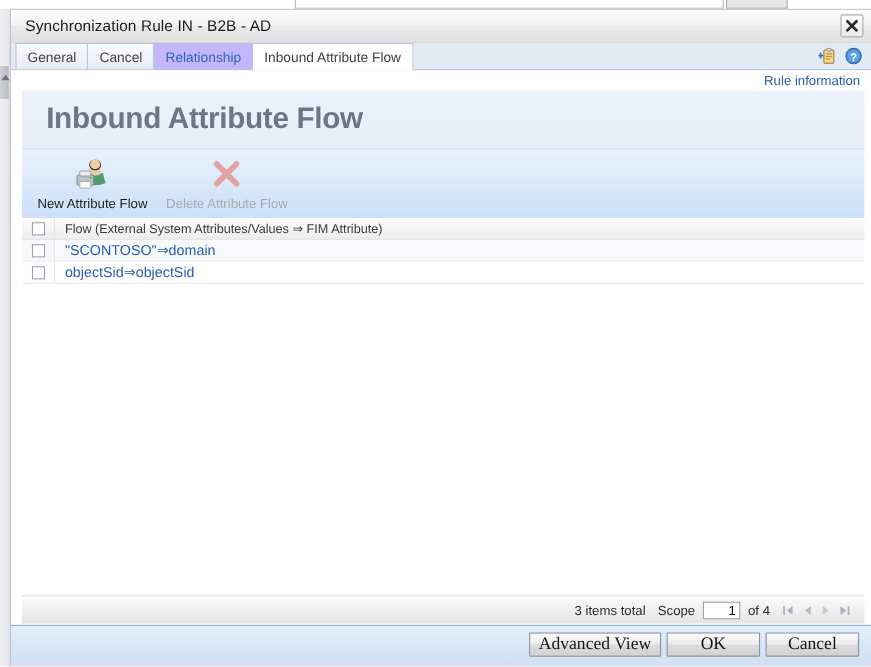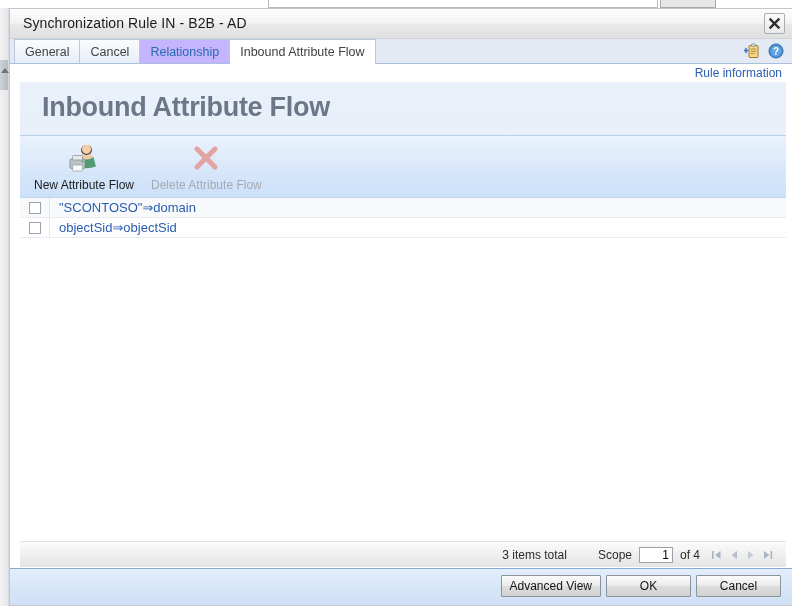--- a/index.html
+++ b/index.html
@@ -266,21 +266,21 @@
     border-top: 1px solid #e2e2e2;
     display: flex;
     align-items: center;
     justify-content: flex-end;
     padding-right: 12px;
     box-sizing: border-box;
     gap: 7px;
     font-size: 12px;
     color: #2c2c2c;
   }
-  #items-total { margin-right: 24px; }
+  #items-total { margin-right: 4px; }
   #page-input {
     width: 34px;
     height: 16px;
     border: 1px solid #9aa3ad;
     background: #fff;
     font-size: 12px;
     text-align: right;
     padding: 0 3px;
     font-family: "Liberation Sans", sans-serif;
     box-sizing: border-box;
@@ -300,22 +300,22 @@
   }
   #footer .btns {
     position: absolute;
     right: 11px; top: 6px;
     display: flex;
     gap: 5px;
   }
   .dlgbtn {
     min-width: 85px;
     height: 22px;
-    font-size: 12px;
-    font-family: Liberation Sans, sans-serif;
+    font-size: 16px;
+    font-family: Liberation Serif, serif;
     color: #151515;
     background: linear-gradient(to bottom,#fbfbfb 0%,#ebebeb 48%,#dcdcdc 52%,#d2d2d2 100%);
     border: 1px solid #8e9399;
     border-radius: 1px;
     cursor: pointer;
     padding: 0 8px;
   }
 </style>
 </head>
 <body>
@@ -404,20 +404,26 @@
           <svg width="34" height="34" viewBox="0 0 34 34">
             <path d="M8 8 L26 26" stroke="#e2a3a3" stroke-width="5.2" stroke-linecap="round"></path>
             <path d="M26 8 L8 26" stroke="#e2a3a3" stroke-width="5.2" stroke-linecap="round"></path>
           </svg>
         </div>
         <div class="tb-lbl">Delete Attribute Flow</div>
       </div>
     </div>
 
     <div id="grid">
+      <div class="grid-row header">
+        <div class="cell-check">
+          <div class="chk"></div>
+        </div>
+        <div class="cell-flow">Flow (External System Attributes/Values ⇒ FIM Attribute)</div>
+      </div>
 
 
       <div class="grid-row alt">
         <div class="cell-check">
           <div class="chk"></div>
         </div>
         <div class="cell-flow">"SCONTOSO"⇒domain</div>
       </div>
 
       <div class="grid-row">

